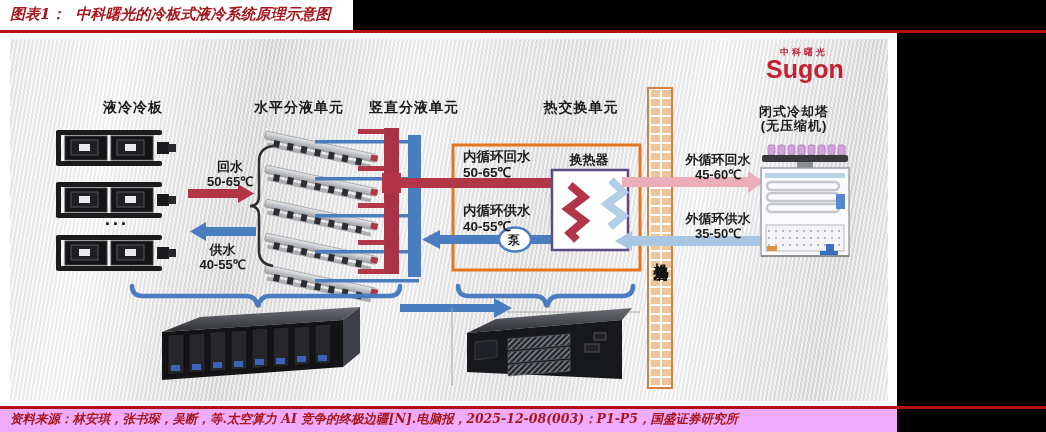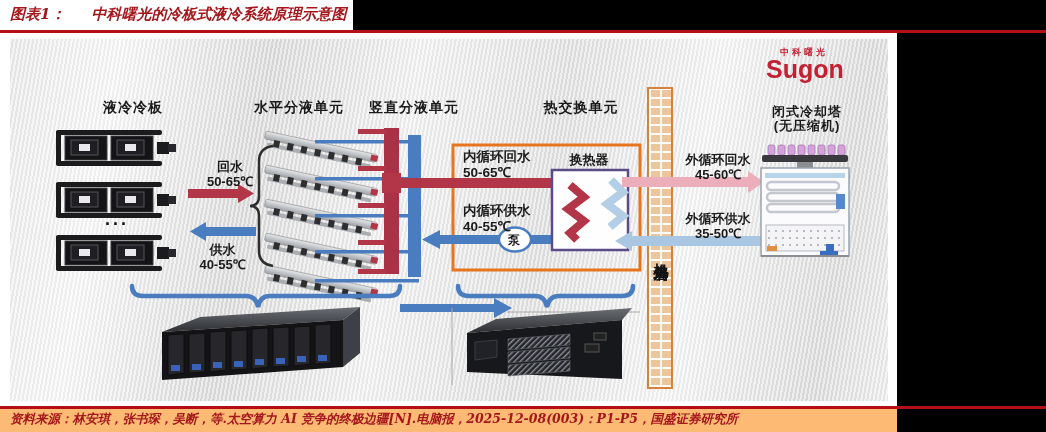--- a/index.html
+++ b/index.html
@@ -2,25 +2,25 @@
 <html><head>
 <meta charset="utf-8">
 <style>
   html,body{margin:0;padding:0;}
   body{width:1046px;height:432px;background:#000;position:relative;overflow:hidden;
        font-family:"Liberation Sans",sans-serif;}
   
   .title-bar{position:absolute;left:0;top:0;width:353px;height:30px;background:#fff;}
   .title-text{position:absolute;left:10px;top:5px;font-family:"DejaVu Serif",serif;
       font-style:italic;font-weight:bold;font-size:15px;color:#a5171c;white-space:nowrap;}
-  .title-text .gap{margin-right:26px;}
+  .title-text .gap{margin-right:10px;}
   .rule{position:absolute;left:0;width:1046px;height:3px;background:#b30f14;}
   .rule.top{top:30px;} .rule.bottom{top:406px;}
   .page{position:absolute;left:0;top:33px;width:897px;height:373px;background:#fff;}
-  .source-bar{position:absolute;left:0;top:409px;width:897px;height:23px;background:#fdba74;}
+  .source-bar{position:absolute;left:0;top:409px;width:897px;height:23px;background:#f0abfc;}
   .source-text{position:absolute;left:10px;top:2px;font-family:"DejaVu Serif",serif;
       font-style:italic;font-weight:bold;font-size:12.5px;color:#a5171c;white-space:nowrap;}
   
   .canvas{position:absolute;left:10px;top:6px;width:878px;height:362px;
     background:
       repeating-linear-gradient(100deg, rgba(255,255,255,.45) 0 2px, rgba(120,120,120,.08) 2px 4px),
       linear-gradient(100deg,#ececec 0%,#f9f9f9 12%,#dcdcdc 28%,#f3f3f3 44%,#e2e2e2 60%,#f7f7f7 76%,#dddddd 92%,#efefef 100%);}
   .svgwrap{position:absolute;inset:0;}
   
   .wall{position:absolute;left:637px;top:48px;width:26px;height:302px;
@@ -252,21 +252,21 @@
         </g>
         <rect x="575" y="305" width="14" height="8" fill="#222" stroke="#555"></rect>
         <rect x="584" y="294" width="12" height="7" fill="#222" stroke="#555"></rect>
       </g>
     </svg>
 
     <div class="lbl sec" style="left:73px;top:60px;width:100px;">液冷冷板</div>
     <div class="lbl sec" style="left:239px;top:60px;width:100px;">水平分液单元</div>
     <div class="lbl sec" style="left:354px;top:60px;width:100px;">竖直分液单元</div>
     <div class="lbl sec" style="left:485px;top:60px;width:100px;padding-left:36px;">热交换单元</div>
-    <div class="lbl sec" style="left:735px;top:66px;width:124px;line-height:14px;font-size:13px;">
+    <div class="lbl sec" style="left:735px;top:66px;width:98px;line-height:14px;font-size:13px;">
       <div>闭式冷却塔</div>
       <div>(无压缩机)</div>
     </div>
 
     <div class="lbl temp" style="left:170px;top:120px;width:100px;">
       <div>回水</div>
       <div>50-65℃</div>
     </div>
     <div class="lbl temp" style="left:170px;top:165px;width:85px;margin-top:38px;">
       <div>供水</div>

